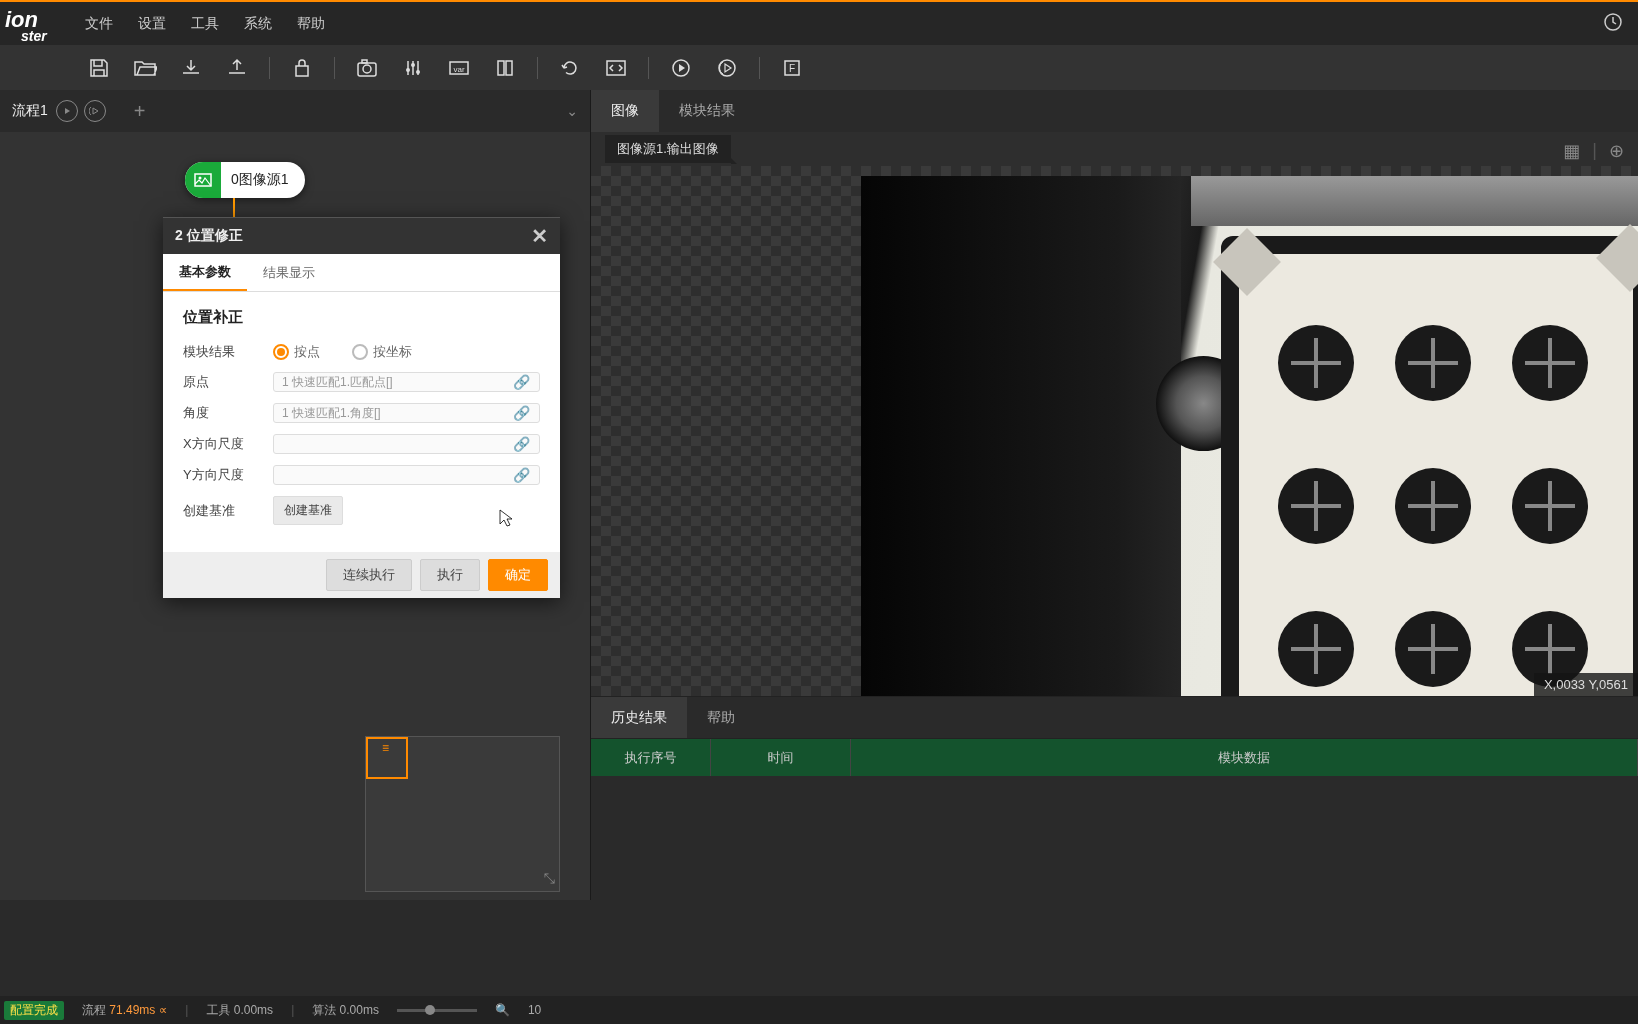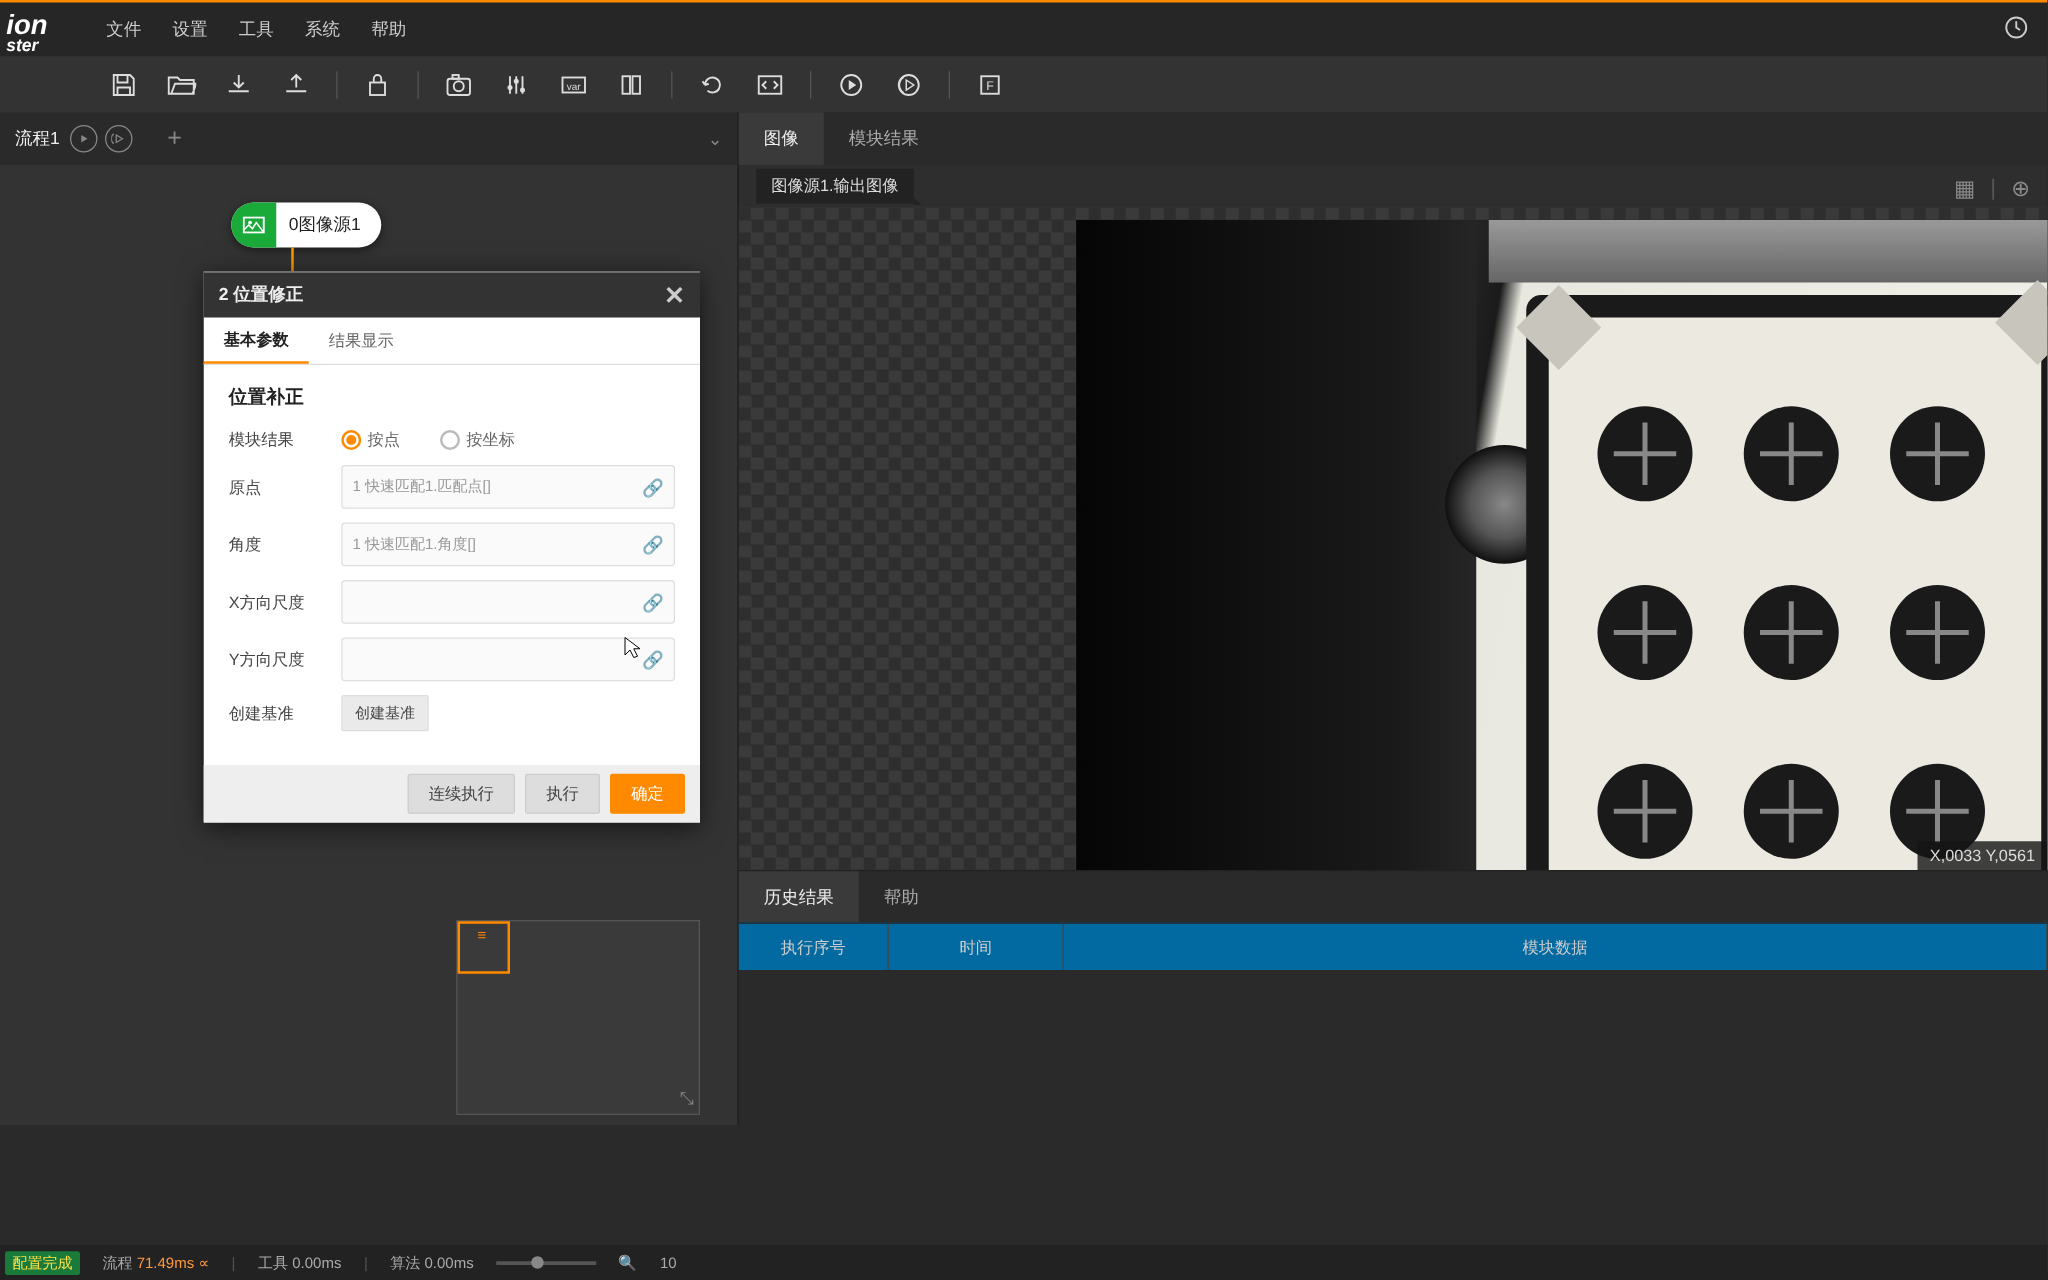--- a/index.html
+++ b/index.html
@@ -1,20 +1,20 @@
 <!DOCTYPE html>
 <html><head>
 <meta charset="utf-8">
 <style>
 * { box-sizing: border-box; margin: 0; padding: 0; font-family: "Microsoft YaHei", Arial, sans-serif; }
 body { background: #2a2a2a; color: #ccc; width: 1638px; height: 1024px; overflow: hidden; position: relative; }
 .topbar { height: 45px; background: #262626; display: flex; align-items: center; padding-left: 85px; gap: 25px; font-size: 14px; border-top: 2px solid #ff8a00; }
 .topbar-item { color: #ccc; cursor: pointer; }
 .logo { position: absolute; left: 0; top: 10px; color: #fff; font-style: italic; font-weight: bold; font-size: 22px; line-height: 0.9; padding-left: 5px; }
-.logo .sub { font-size: 14px; }
+.logo .sub { font-size: 14px; margin-left: 16px; }
 .toolbar { height: 45px; background: #333; display: flex; align-items: center; padding-left: 85px; gap: 18px; }
 .toolbar-icon { width: 28px; height: 28px; display: flex; align-items: center; justify-content: center; color: #ddd; cursor: pointer; }
 .toolbar-sep { width: 1px; height: 22px; background: #555; }
 .clock-icon { position: absolute; right: 15px; top: 12px; color: #ccc; }
 .main { display: flex; height: 810px; }
 .left-panel { width: 590px; background: #333; display: flex; flex-direction: column; position: relative; }
 .flow-tabs-row { height: 42px; background: #2a2a2a; display: flex; align-items: center; gap: 8px; padding-left: 12px; font-size: 14px; position: relative; }
 .flow-tab-name { color: #eee; }
 .flow-tab-icons { display: flex; gap: 6px; }
 .flow-tab-icons .circ { width: 22px; height: 22px; border-radius: 50%; border: 1.5px solid #888; display: flex; align-items: center; justify-content: center; font-size: 11px; color: #888; }
@@ -31,21 +31,21 @@
 .dlg-tab.active { color: #222; border-bottom: 2px solid #ff8a00; font-weight: bold; }
 .dlg-body { padding: 16px 20px; flex: 1; }
 .dlg-section-title { font-size: 15px; font-weight: bold; color: #222; margin-bottom: 16px; }
 .dlg-row { display: flex; align-items: center; margin-bottom: 11px; font-size: 13px; }
 .dlg-label { width: 90px; color: #444; }
 .radio-group { display: flex; gap: 32px; align-items: center; }
 .radio-opt { display: flex; align-items: center; gap: 5px; color: #666; }
 .radio-circ { width: 16px; height: 16px; border-radius: 50%; border: 2px solid #bbb; display: flex; align-items: center; justify-content: center; }
 .radio-circ.on { border-color: #ff8a00; }
 .radio-circ.on::after { content: ""; width: 8px; height: 8px; background: #ff8a00; border-radius: 50%; }
-.linkbox { flex: 1; height: 35px; border: 1px solid #ddd; border-radius: 3px; display: flex; align-items: center; padding: 0 8px; color: #999; font-size: 12px; background: #fafafa; position: relative; }
+.linkbox { flex: 1; height: 20px; border: 1px solid #ddd; border-radius: 3px; display: flex; align-items: center; padding: 0 8px; color: #999; font-size: 12px; background: #fafafa; position: relative; }
 .linkbox .link-icon { position: absolute; right: 8px; color: #ff9a3c; font-size: 14px; }
 .create-btn { padding: 5px 10px; background: #eaeaea; border: 1px solid #ddd; border-radius: 2px; font-size: 12px; color: #444; cursor: pointer; }
 .dlg-footer { height: 46px; background: #eee; display: flex; align-items: center; justify-content: flex-end; gap: 8px; padding-right: 12px; }
 .footer-btn { padding: 6px 16px; background: #ddd; border: 1px solid #ccc; border-radius: 2px; font-size: 13px; color: #444; cursor: pointer; }
 .footer-btn.primary { background: #ff8a00; color: #fff; border-color: #ff8a00; position: relative; }
 .cursor { position: absolute; left: 498px; top: 508px; color: #fff; font-size: 14px; z-index: 100; pointer-events: none; }
 .minimap { position: absolute; left: 365px; bottom: 8px; width: 195px; height: 156px; background: #3a3a3a; border: 1px solid #555; }
 .minimap-box { position: absolute; left: 0; top: 0; width: 42px; height: 42px; border: 2px solid #ff8a00; }
 .minimap-resize { position: absolute; right: 4px; bottom: 4px; color: #888; font-size: 14px; }
 .right-panel { flex: 1; background: #2e2e2e; display: flex; flex-direction: column; position: relative; border-left: 1px solid #1a1a1a; }
@@ -64,21 +64,21 @@
 .cal-plate { position: absolute; left: 360px; top: 60px; width: 430px; height: 480px; background: #ece9e0; border: 18px solid #1a1a1a; border-radius: 12px; }
 .corner-sq { position: absolute; width: 48px; height: 48px; background: #c8c5bc; transform: rotate(45deg); }
 .cs-tl { left: 362px; top: 62px; }
 .cs-tr { left: 745px; top: 58px; }
 .grid-dots { position: absolute; left: 397px; top: 115px; width: 350px; height: 430px; display: grid; grid-template-columns: repeat(3, 1fr); grid-template-rows: repeat(3, 1fr); place-items: center; }
 .dot { width: 76px; height: 76px; border-radius: 50%; background: #1a1a1a; display: flex; align-items: center; justify-content: center; position: relative; }
 .dot::before { content: ""; position: absolute; width: 50px; height: 4px; background: #888; }
 .dot::after { content: ""; position: absolute; width: 4px; height: 50px; background: #888; }
 .coord-overlay { position: absolute; right: 0; bottom: 0; background: rgba(20,20,20,0.8); color: #ddd; font-size: 13px; padding: 4px 10px; }
 .bottom-tabs-row { height: 42px; background: #2a2a2a; display: flex; align-items: center; font-size: 14px; border-top: 1px solid #222; }
-.table-header-row { height: 38px; background: #0369a1; display: flex; align-items: center; font-size: 13px; color: #ccc; border-top: 1px solid #222; }
+.table-header-row { height: 38px; background: #14532d; display: flex; align-items: center; font-size: 13px; color: #ccc; border-top: 1px solid #222; }
 .th { text-align: center; border-right: 1px solid #444; height: 100%; display: flex; align-items: center; justify-content: center; }
 .table-body { flex: 1; background: #2a2a2a; min-height: 60px; }
 .statusbar { position: absolute; left: 0; bottom: 0; width: 100%; height: 28px; background: #222; display: flex; align-items: center; font-size: 12px; color: #aaa; gap: 18px; padding-left: 4px; }
 .sb-green { background: #1a7a3a; color: #fde047; padding: 1px 6px; border-radius: 2px; }
 .sb-sep { color: #555; }
 .sb-slider { width: 80px; height: 3px; background: #555; position: relative; }
 .sb-slider::after { content: ""; position: absolute; left: 28px; top: -4px; width: 10px; height: 10px; background: #888; border-radius: 50%; }
 svg { display: block; }
 </style>
 </head>

